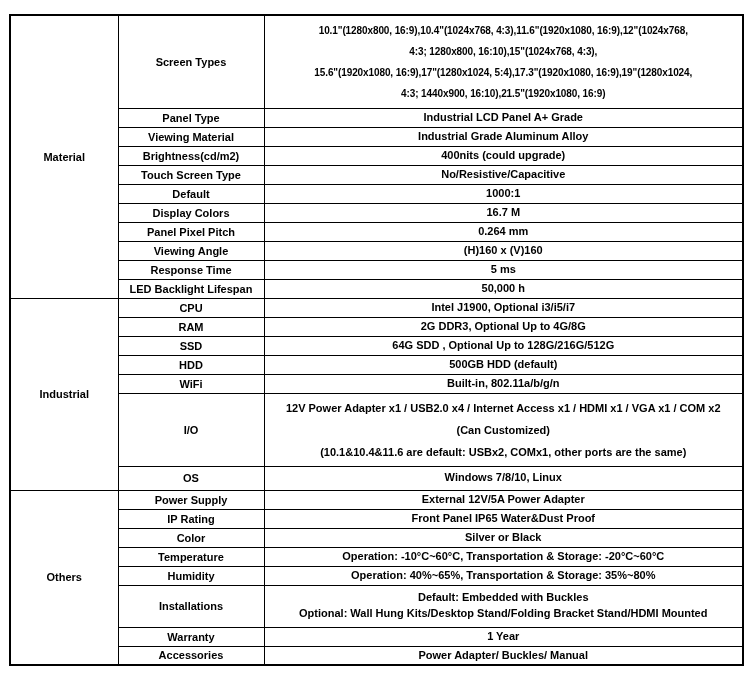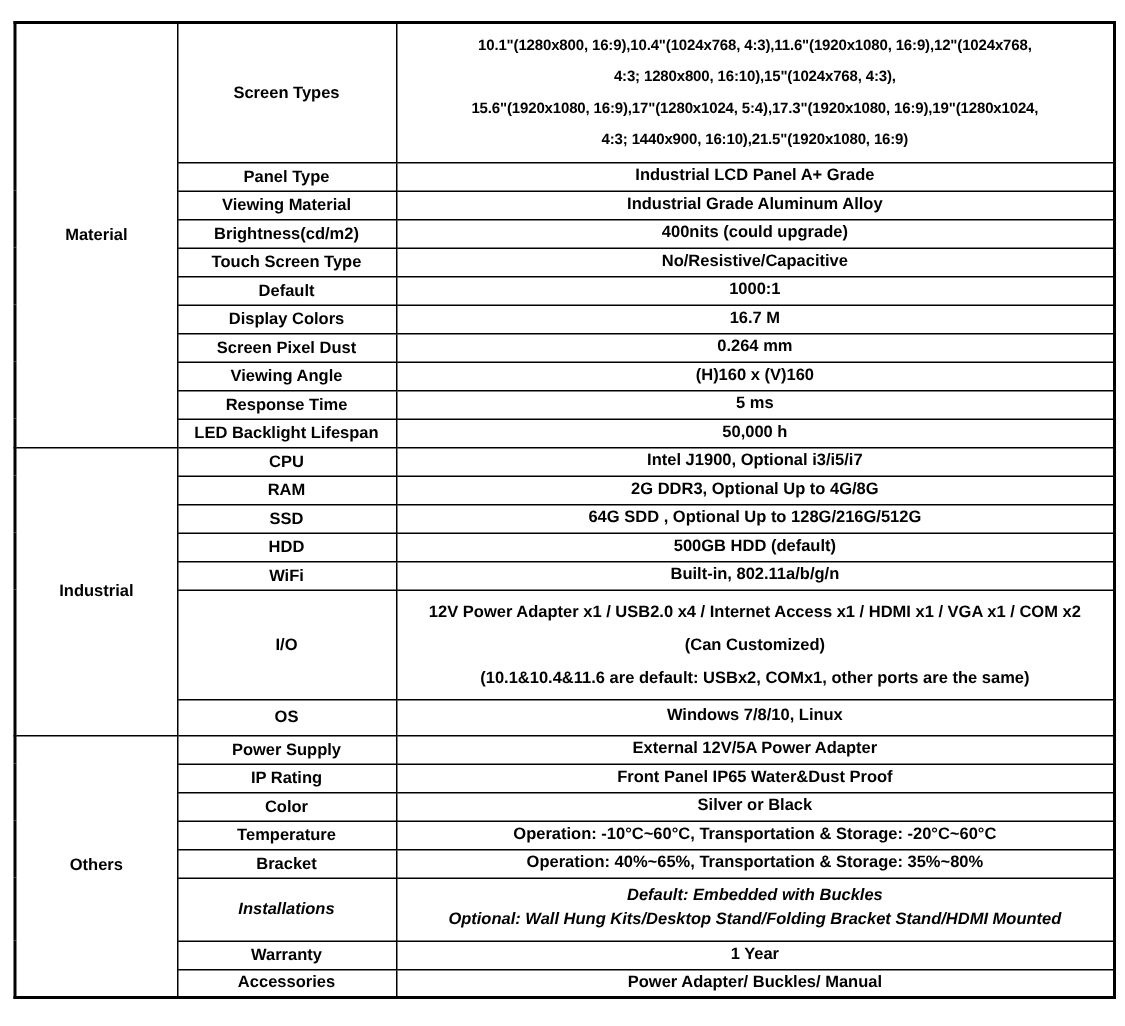--- a/index.html
+++ b/index.html
@@ -45,21 +45,21 @@
   td.val.screen-types {
     font-size: 10px;
     letter-spacing: -0.1px;
     line-height: 21px;
   }
   td.val.io {
     line-height: 22px;
   }
   tr.h93 { height: 93px; }
   tr.h73 { height: 73px; }
-  tr.h42 { height: 42px; font-style: italic; }
+  tr.h42 { height: 42px; }
   tr.h24 { height: 24px; }
   tr.h19 { height: 19px; }
 </style>
 </head>
 <body>
 
 <div class="sheet">
   <table class="spec">
     <colgroup>
       <col class="c-cat">
@@ -94,21 +94,21 @@
       </tr>
       <tr class="h19">
         <td class="lbl">Default</td>
         <td class="val">1000:1</td>
       </tr>
       <tr class="h19">
         <td class="lbl">Display Colors</td>
         <td class="val">16.7 M</td>
       </tr>
       <tr class="h19">
-        <td class="lbl">Screen Pixel Dust</td>
+        <td class="lbl">Panel Pixel Pitch</td>
         <td class="val">0.264 mm</td>
       </tr>
       <tr class="h19">
         <td class="lbl">Viewing Angle</td>
         <td class="val">(H)160 x (V)160</td>
       </tr>
       <tr class="h19">
         <td class="lbl">Response Time</td>
         <td class="val">5 ms</td>
       </tr>
@@ -160,21 +160,21 @@
       </tr>
       <tr class="h19">
         <td class="lbl">Color</td>
         <td class="val">Silver or Black</td>
       </tr>
       <tr class="h19">
         <td class="lbl">Temperature</td>
         <td class="val">Operation: -10°C~60°C, Transportation &amp; Storage: -20°C~60°C</td>
       </tr>
       <tr class="h19">
-        <td class="lbl">Bracket</td>
+        <td class="lbl">Humidity</td>
         <td class="val">Operation: 40%~65%, Transportation &amp; Storage: 35%~80%</td>
       </tr>
       <tr class="h42">
         <td class="lbl">Installations</td>
         <td class="val">Default: Embedded with Buckles
 Optional: Wall Hung Kits/Desktop Stand/Folding Bracket Stand/HDMI Mounted</td>
       </tr>
       <tr class="h19">
         <td class="lbl">Warranty</td>
         <td class="val">1 Year</td>

